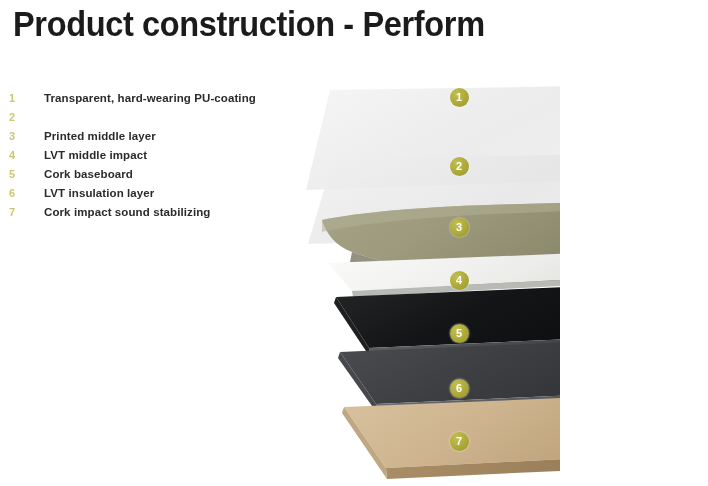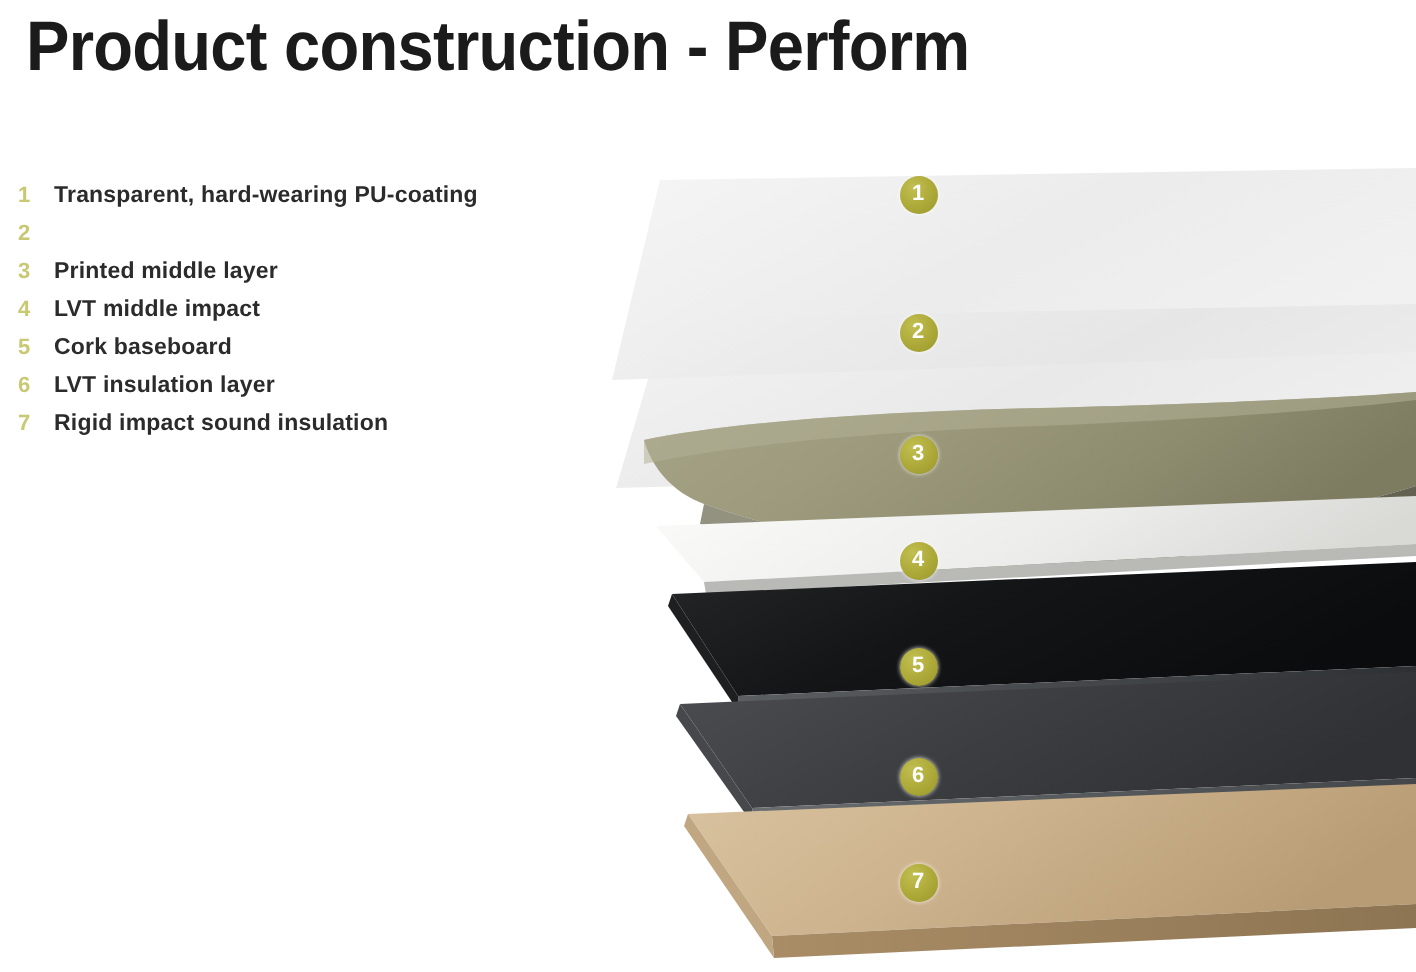--- a/index.html
+++ b/index.html
@@ -5,21 +5,21 @@
   html, body {
     margin: 0;
     padding: 0;
     background: #ffffff;
   }
   body {
     font-family: "Liberation Sans", sans-serif;
   }
   #screen {
     position: relative;
-    width: 708px;
+    width: 560px;
     height: 486px;
     background: #ffffff;
     overflow: hidden;
   }
 
   
   #page-title {
     position: absolute;
     left: 13px;
     top: 4px;
@@ -51,21 +51,21 @@
     left: 6px;
     top: 0;
     width: 12px;
     text-align: center;
     font-size: 11px;
     font-weight: bold;
     color: #c9c873;
   }
   .legend-label {
     position: absolute;
-    left: 27px;
+    left: 44px;
     top: 0;
     font-size: 11.5px;
     font-weight: bold;
     color: #2b2b2b;
     letter-spacing: 0.1px;
   }
 
   
   #diagram {
     position: absolute;
@@ -242,17 +242,17 @@
     <div class="legend-row">
       <span class="legend-num">5</span>
       <span class="legend-label">Cork baseboard</span>
     </div>
     <div class="legend-row">
       <span class="legend-num">6</span>
       <span class="legend-label">LVT insulation layer</span>
     </div>
     <div class="legend-row">
       <span class="legend-num">7</span>
-      <span class="legend-label">Rigid impact sound insulation</span>
+      <span class="legend-label">Cork impact sound stabilizing</span>
     </div>
   </div>
 
 </div>
 
 </body></html>

